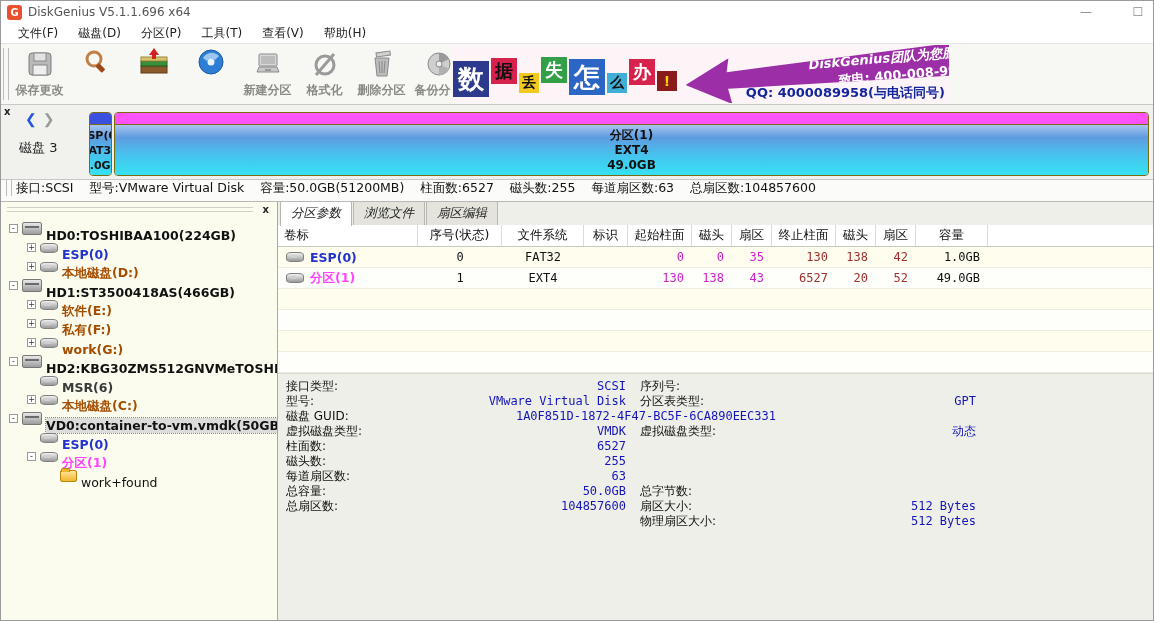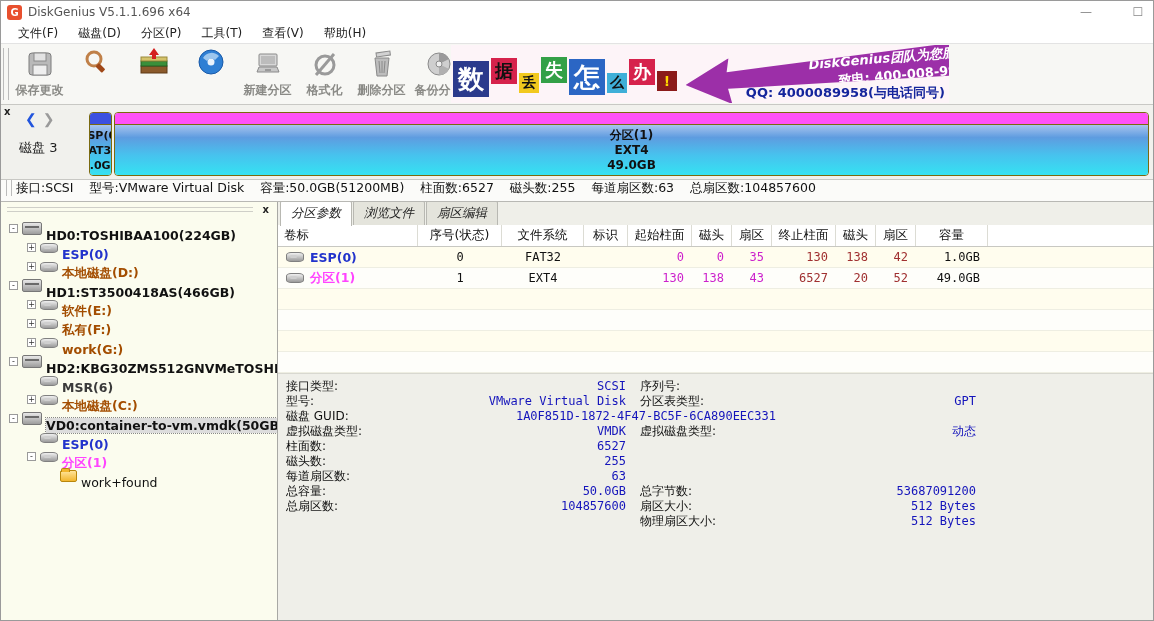--- a/index.html
+++ b/index.html
@@ -482,21 +482,20 @@
           <span class="dv1">255</span>
         </div>
       <div class="drow">
           <span class="dl1">每道扇区数:</span>
           <span class="dv1">63</span>
         </div>
       <div class="drow">
           <span class="dl1">总容量:</span>
           <span class="dv1">50.0GB</span>
           <span class="dl2">总字节数:</span>
-          <span class="dv2">53687091200</span>
         </div>
       <div class="drow">
           <span class="dl1">总扇区数:</span>
           <span class="dv1">104857600</span>
           <span class="dl2">扇区大小:</span>
           <span class="dv2">512 Bytes</span>
         </div>
       <div class="drow">
           <span class="dl1"></span>
           <span class="dv1"></span>

